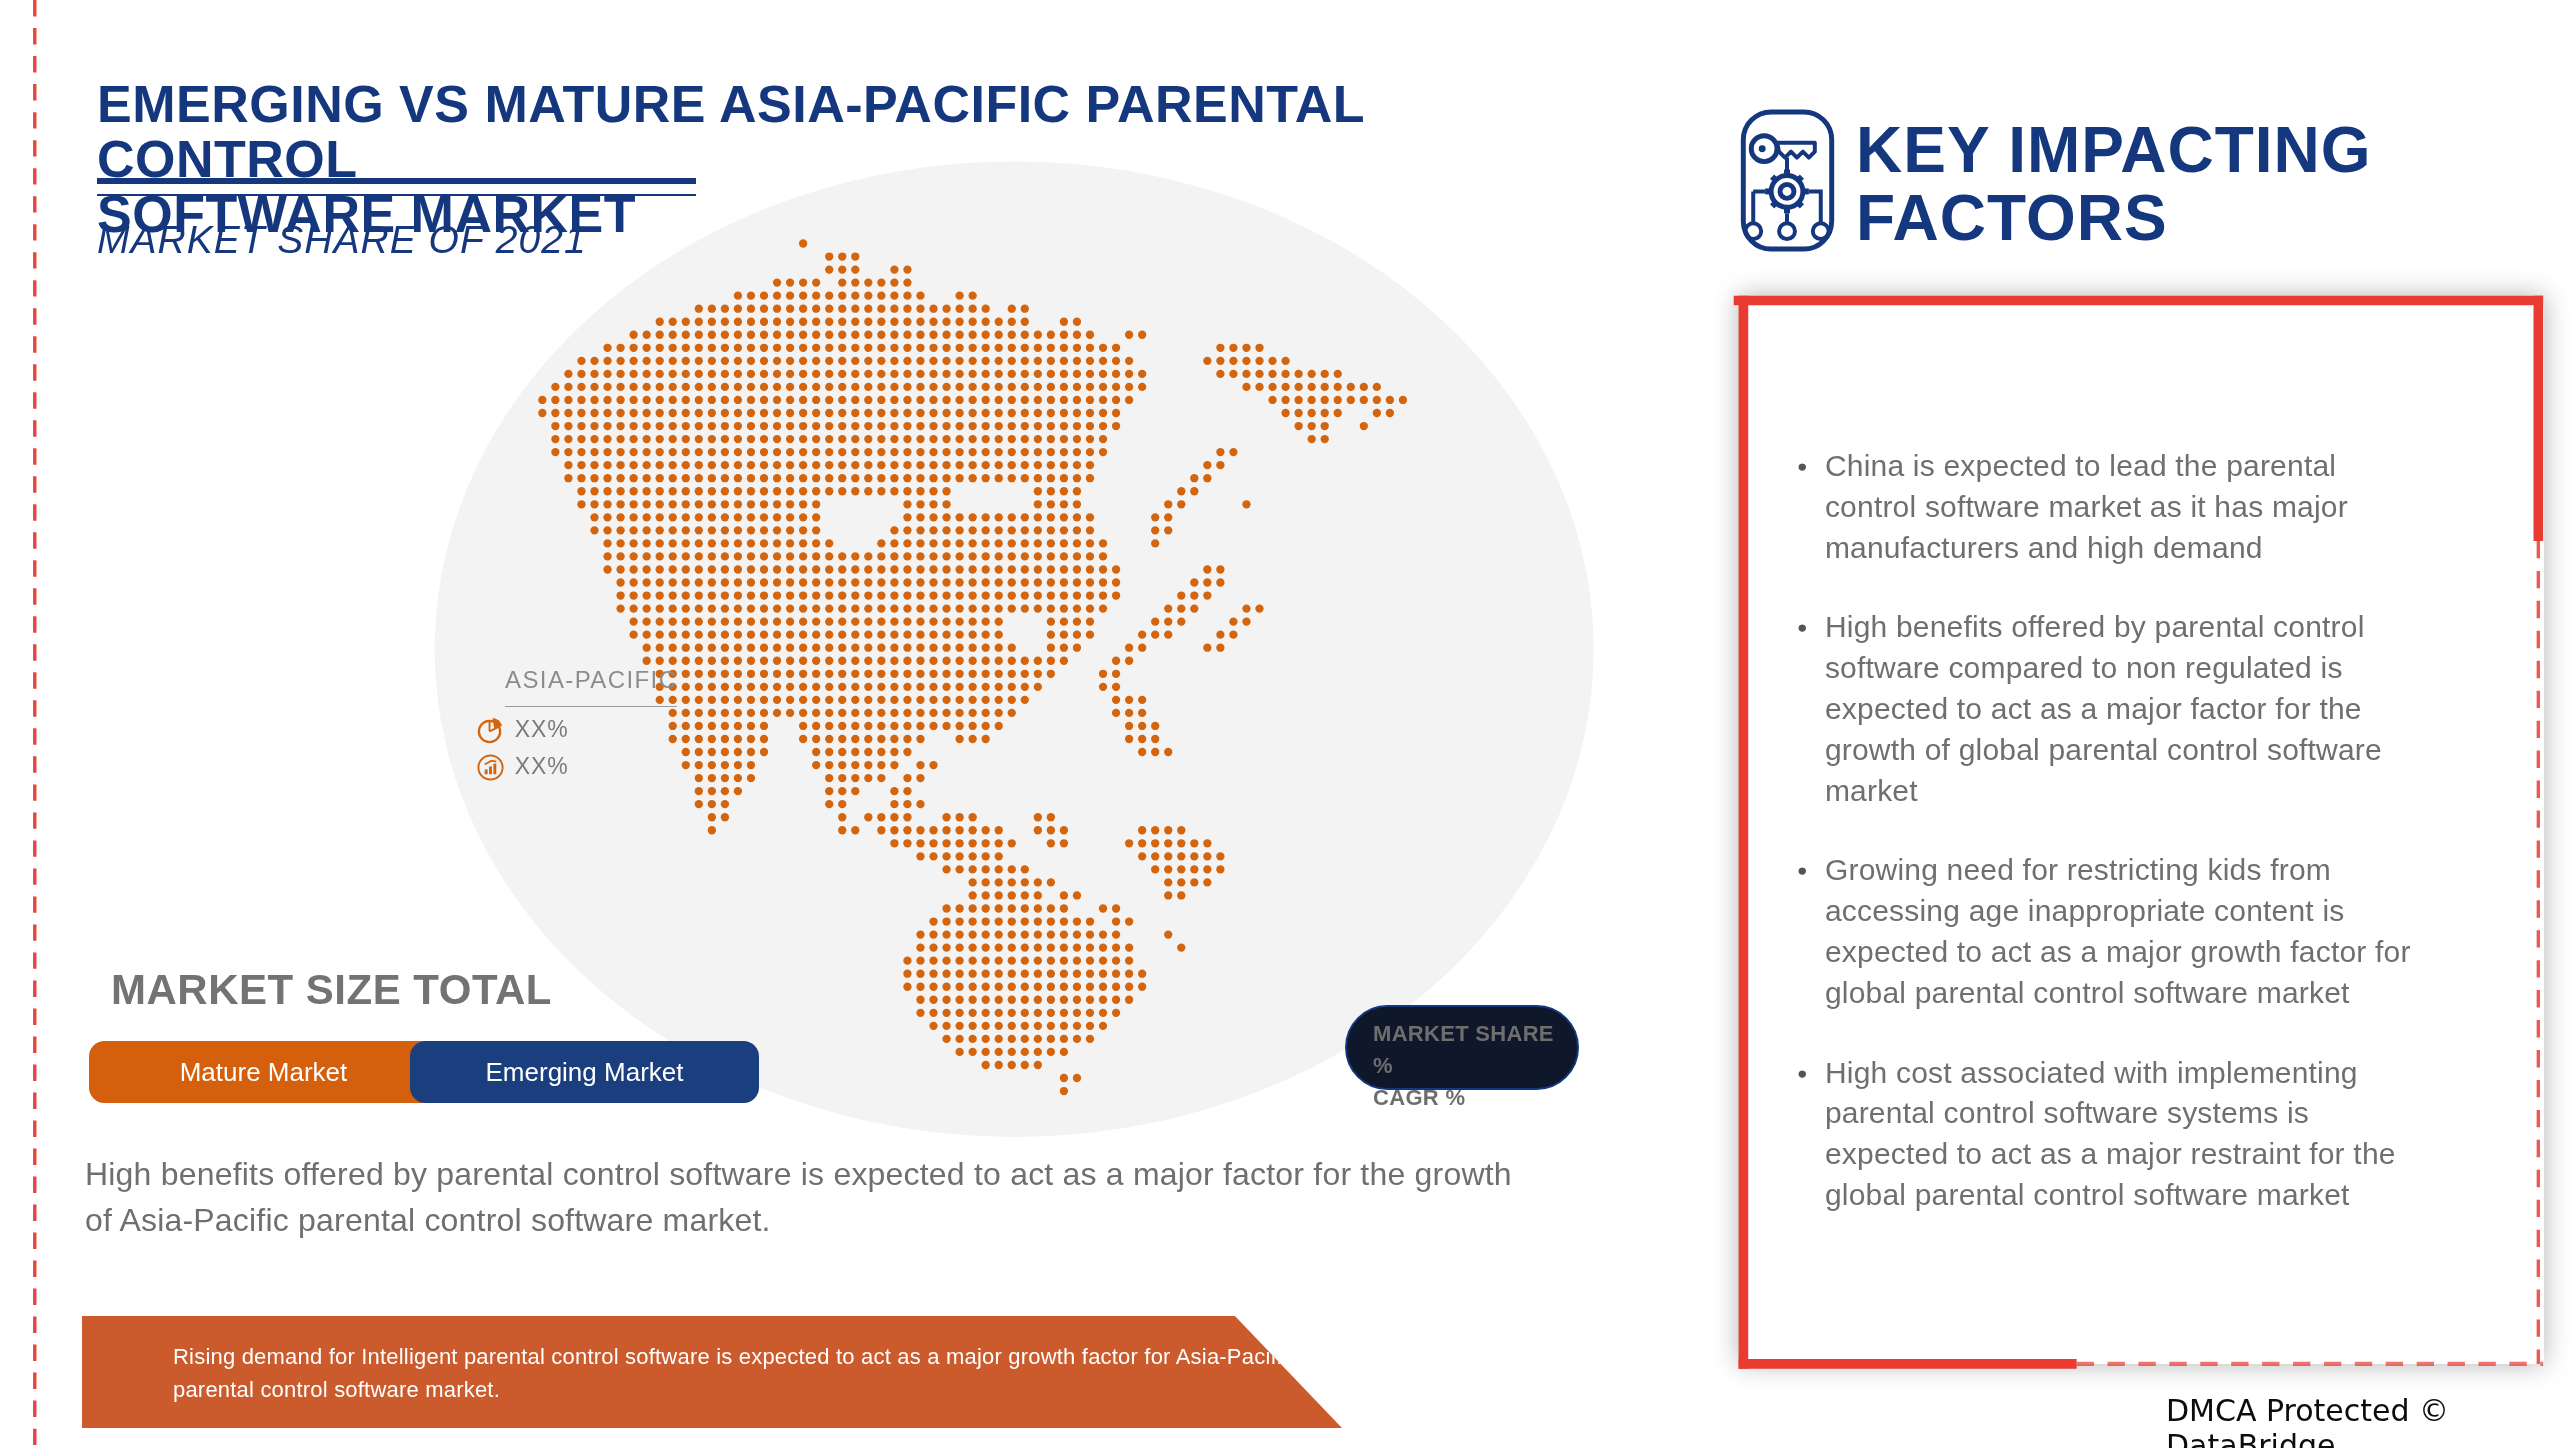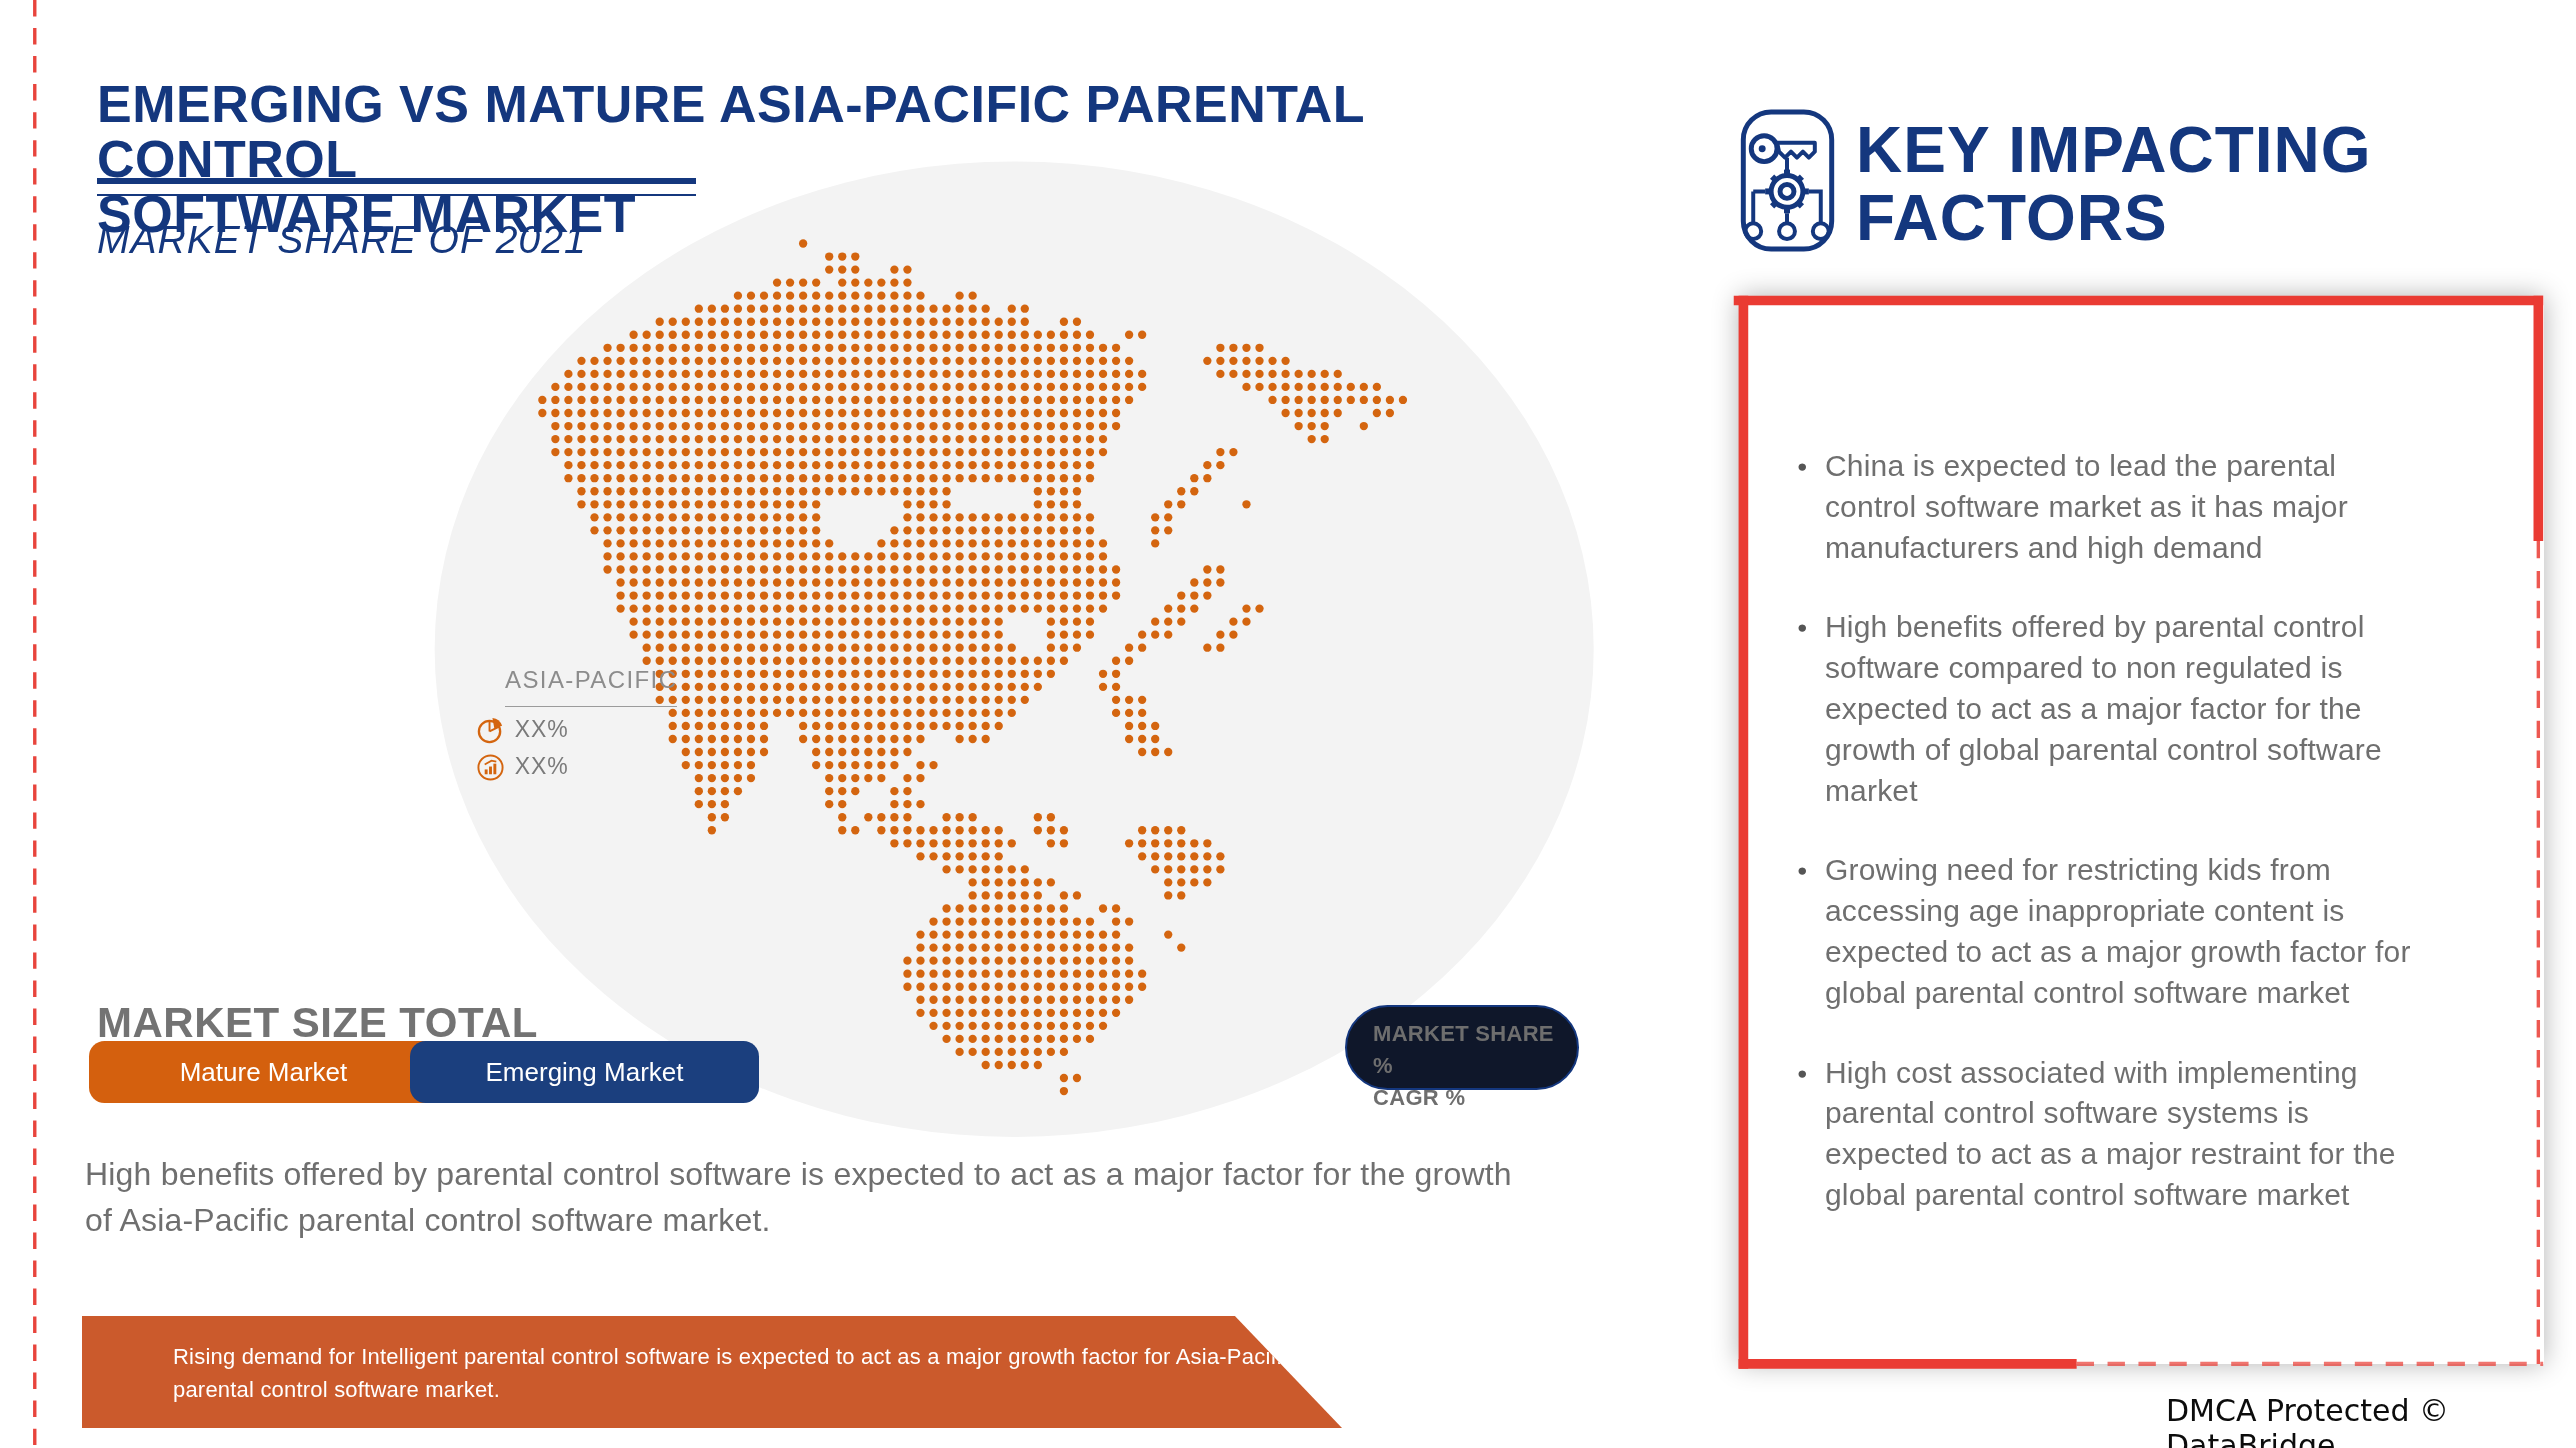--- a/index.html
+++ b/index.html
@@ -29,22 +29,22 @@
   #region-label {
     margin-left:29px; display:inline-block; color:var(--label_gray);
     font-size:24px; letter-spacing:1.4px;
     border-bottom:1.9px solid #9b9b9b; padding-bottom:12px;
   }
   .stat-row { display:flex; align-items:flex-start; gap:9.7px; margin-top:8.7px; }
   .stat-row .val { color:#7a7a7a; font-size:23px; letter-spacing:1px; }
 
   
   #market-size-heading {
-    left:97px; top:966px; color:var(--heading_gray);
-    font-size:42px; font-weight:800; letter-spacing:0.5px;margin-top:33px;
+    left:111px; top:966px; color:var(--heading_gray);
+    font-size:42px; font-weight:800; letter-spacing:0.5px;
   }
   .pill-btn {
     top:1041px; height:62px; width:349px; border-radius:15.5px; border:none;
     color:#ffffff; font-size:26px; font-family:"Liberation Sans", sans-serif;
     display:flex; align-items:center; justify-content:center;
   }
   #btn-mature { left:89px; background:var(--button_orange); }
   #btn-emerging { left:410px; background:var(--button_navy); }
 
   

